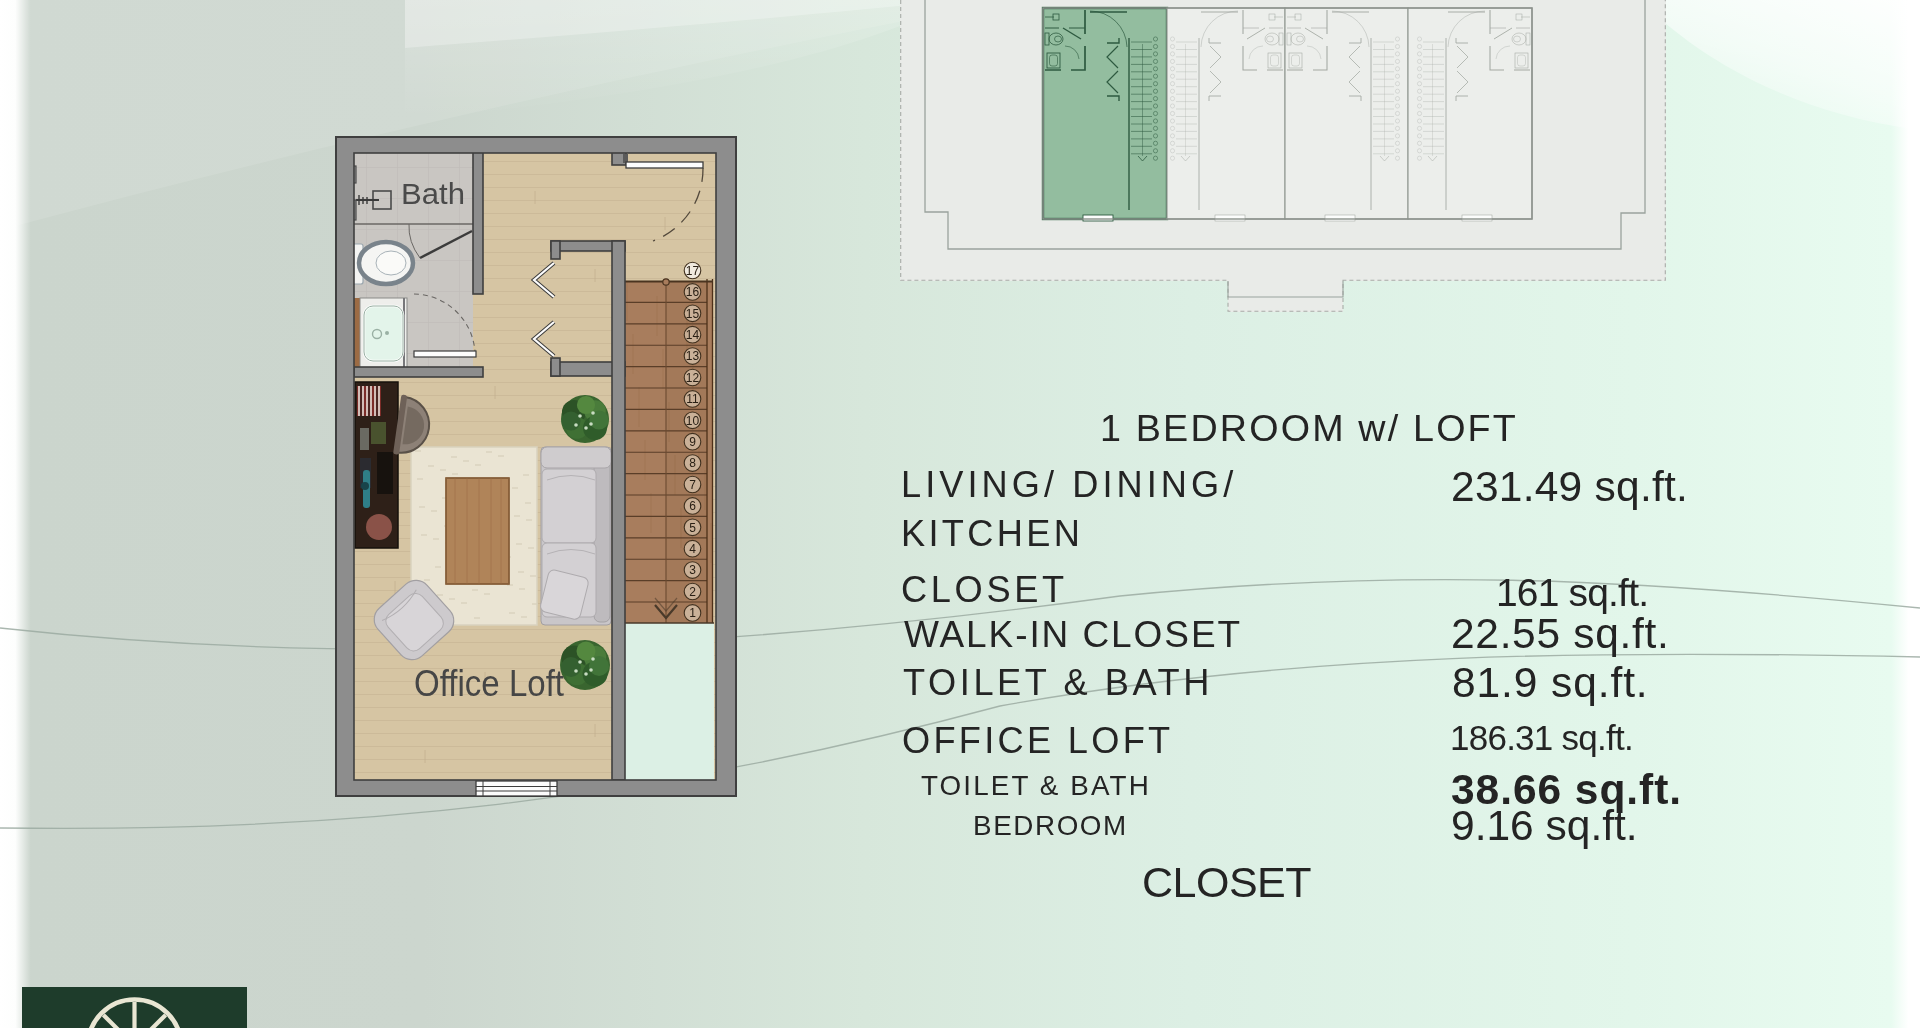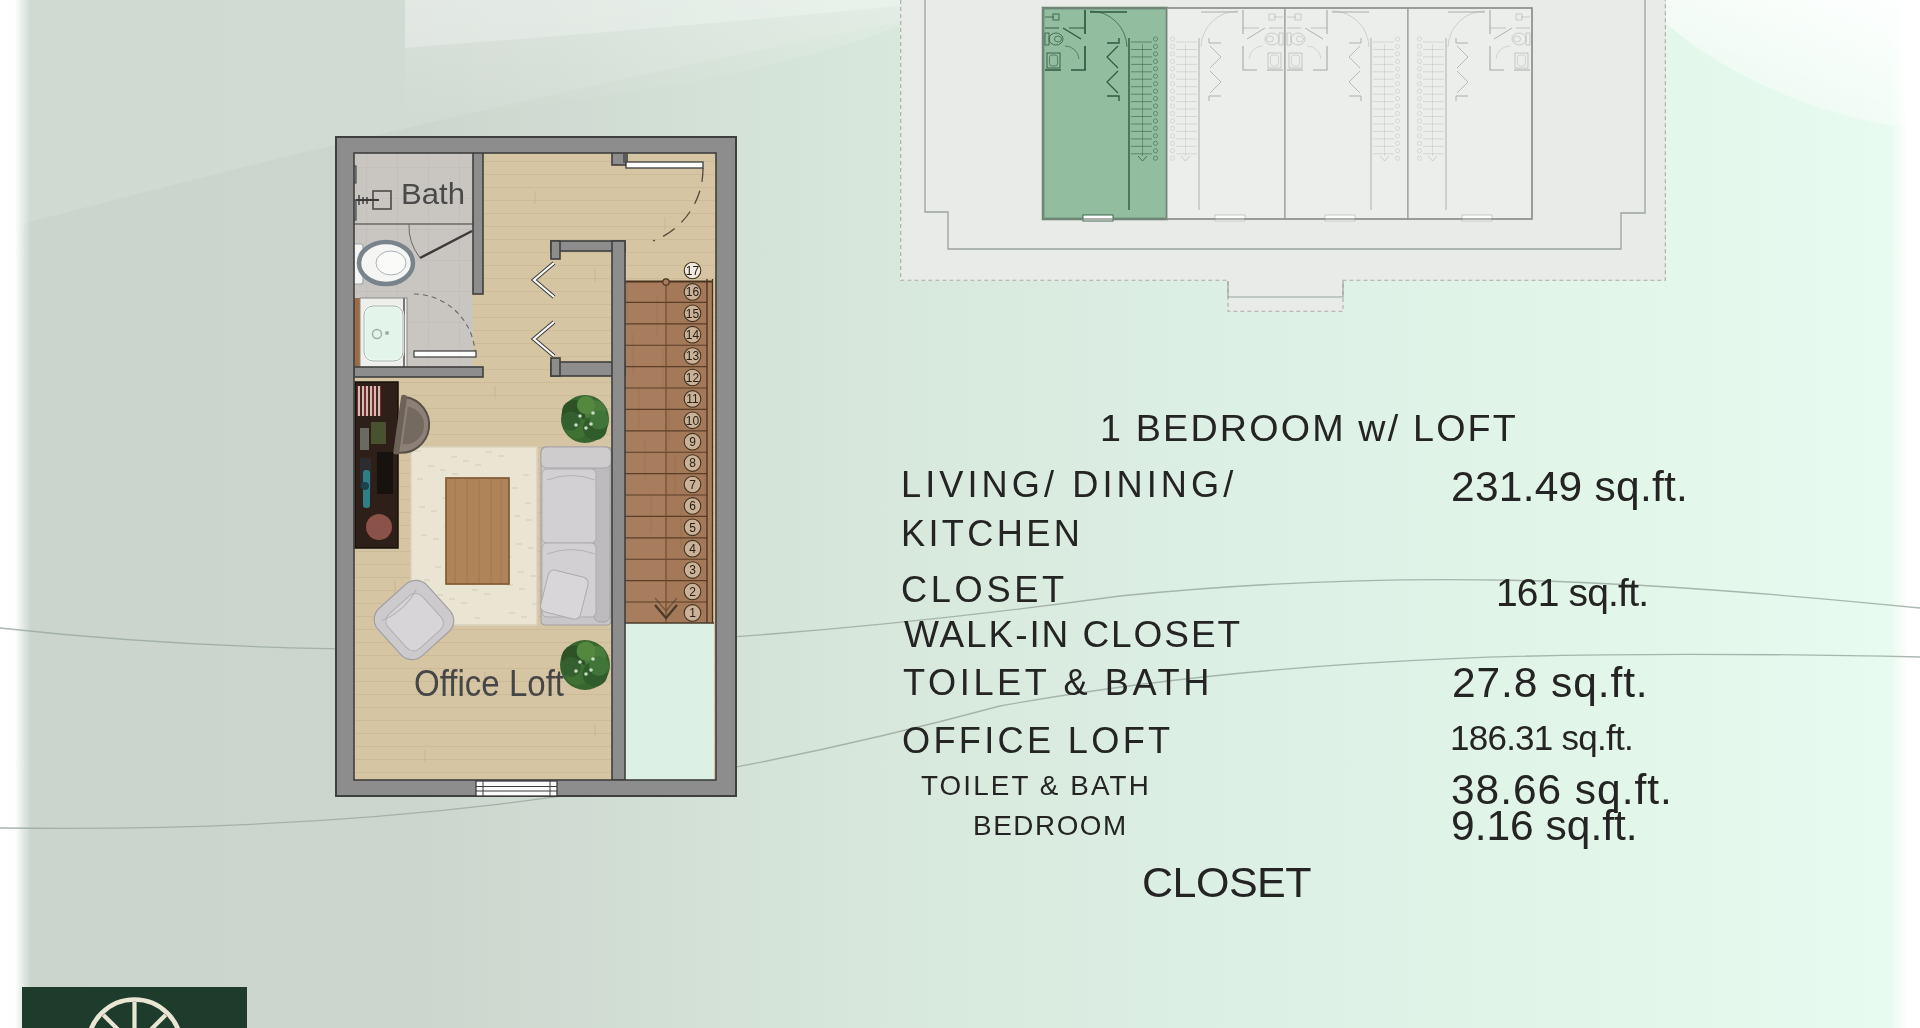--- a/index.html
+++ b/index.html
@@ -384,23 +384,24 @@
     <div class="t" id="LIVING" style="left:901.0px;top:467.0px;font-size:36.2px;letter-spacing:4.06px;font-weight:400">LIVING/ DINING/</div>
     <div class="t" id="KITCHEN" style="left:901.0px;top:515.5px;font-size:36.2px;letter-spacing:3.33px;font-weight:400">KITCHEN</div>
     <div class="t" id="BEDROOM" style="left:901.0px;top:572.0px;font-size:36.2px;letter-spacing:3.67px;font-weight:400">CLOSET</div>
     <div class="t" id="WALKIN" style="left:904.0px;top:615.9px;font-size:37px;letter-spacing:1.92px;font-weight:400">WALK-IN CLOSET</div>
     <div class="t" id="TOILET1" style="left:903.0px;top:665.2px;font-size:36.2px;letter-spacing:3.58px;font-weight:400">TOILET &amp; BATH</div>
     <div class="t" id="OFFICE" style="left:902.0px;top:723.4px;font-size:36.2px;letter-spacing:3.30px;font-weight:400">OFFICE LOFT</div>
     <div class="t" id="TOILET2" style="left:921.0px;top:772.4px;font-size:27.8px;letter-spacing:2.12px;font-weight:400">TOILET &amp; BATH</div>
     <div class="t" id="CLOSET" style="left:973.0px;top:812.2px;font-size:27.8px;letter-spacing:1.60px;font-weight:400">BEDROOM</div>
     <div class="t" id="V231" style="left:1451.0px;top:465.6px;font-size:42.5px;letter-spacing:0.25px;font-weight:400">231.49 sq.ft.</div>
     <div class="t" id="V161" style="left:1496px;top:572.9px;font-size:39px;letter-spacing:-0.83px;font-weight:400">161 sq.ft.</div>
-    <div class="t" id="V482" style="left:1452.0px;top:662.1px;font-size:42.5px;letter-spacing:0.90px;font-weight:400">27.8 sq.ft.</div>
+    <div class="t" id="V2255" style="left:1451.0px;top:612.9px;font-size:42.5px;letter-spacing:0.68px;font-weight:400">22.55 sq.ft.</div>
+    <div class="t" id="V482" style="left:1452.0px;top:662.1px;font-size:42.5px;letter-spacing:0.90px;font-weight:400">81.9 sq.ft.</div>
     <div class="t" id="V18631" style="left:1450.0px;top:720.0px;font-size:35px;letter-spacing:-0.75px;font-weight:400">186.31 sq.ft.</div>
-    <div class="t" id="V3866" style="left:1451.0px;top:769.0px;font-size:42.5px;letter-spacing:0.95px;font-weight:400">38.66 sq.ft.</div>
+    <div class="t" id="V3866" style="left:1451.0px;top:769.0px;font-size:42.5px;letter-spacing:0.95px;font-weight:700">38.66 sq.ft.</div>
     <div class="t" id="V916" style="left:1451.0px;top:804.9px;font-size:42.5px;letter-spacing:0.00px;font-weight:400">9.16 sq.ft.</div>
     <div class="t" id="TOTAL" style="left:1142.0px;top:860.9px;font-size:43px;letter-spacing:-0.50px;font-weight:400">CLOSET</div>
 <div style="position:absolute;left:22px;top:987px;width:225px;height:41px;background:#1e3c2b;overflow:hidden"><svg width="225" height="41">
         <circle cx="112.5" cy="59" r="46.5" fill="none" stroke="#e9e6d3" stroke-width="4.7"></circle>
         <line x1="112.5" y1="59" x2="112.5" y2="15.0" stroke="#e9e6d3" stroke-width="4.2"></line>
         <line x1="112.5" y1="59" x2="143.6" y2="27.9" stroke="#e9e6d3" stroke-width="4.2"></line>
         <line x1="112.5" y1="59" x2="156.5" y2="59.0" stroke="#e9e6d3" stroke-width="4.2"></line>
         <line x1="112.5" y1="59" x2="143.6" y2="90.1" stroke="#e9e6d3" stroke-width="4.2"></line>
         <line x1="112.5" y1="59" x2="112.5" y2="103.0" stroke="#e9e6d3" stroke-width="4.2"></line>
         <line x1="112.5" y1="59" x2="81.4" y2="90.1" stroke="#e9e6d3" stroke-width="4.2"></line>

